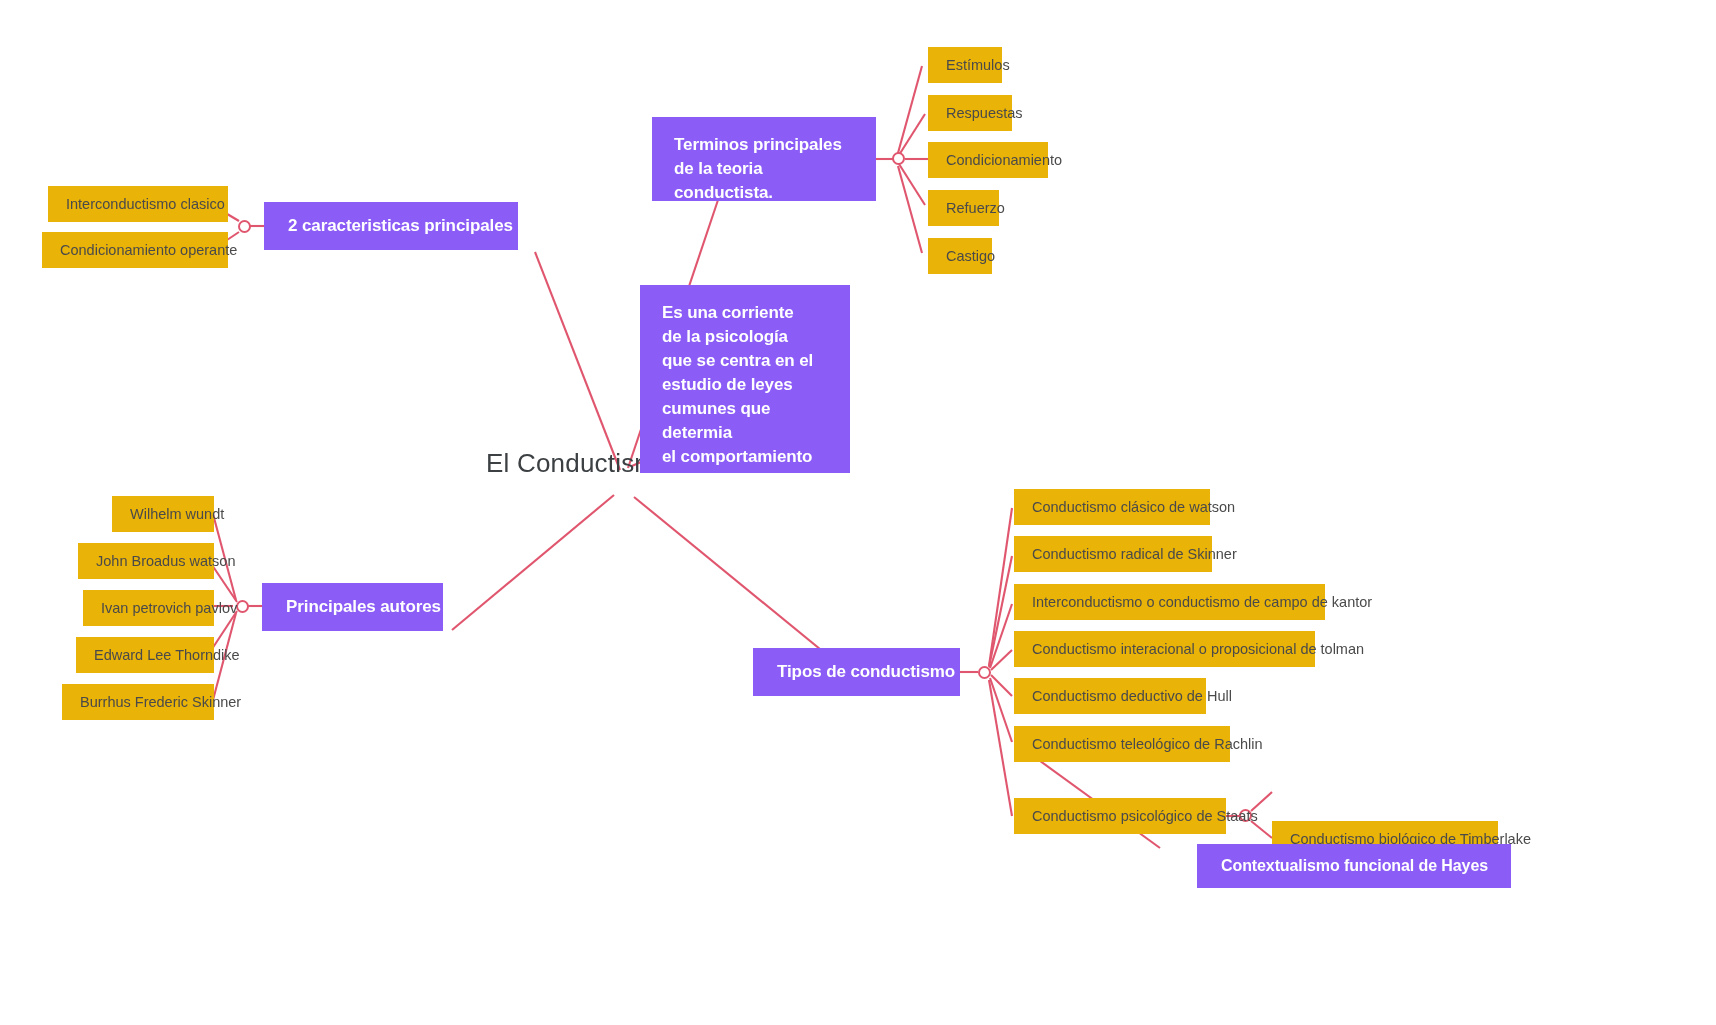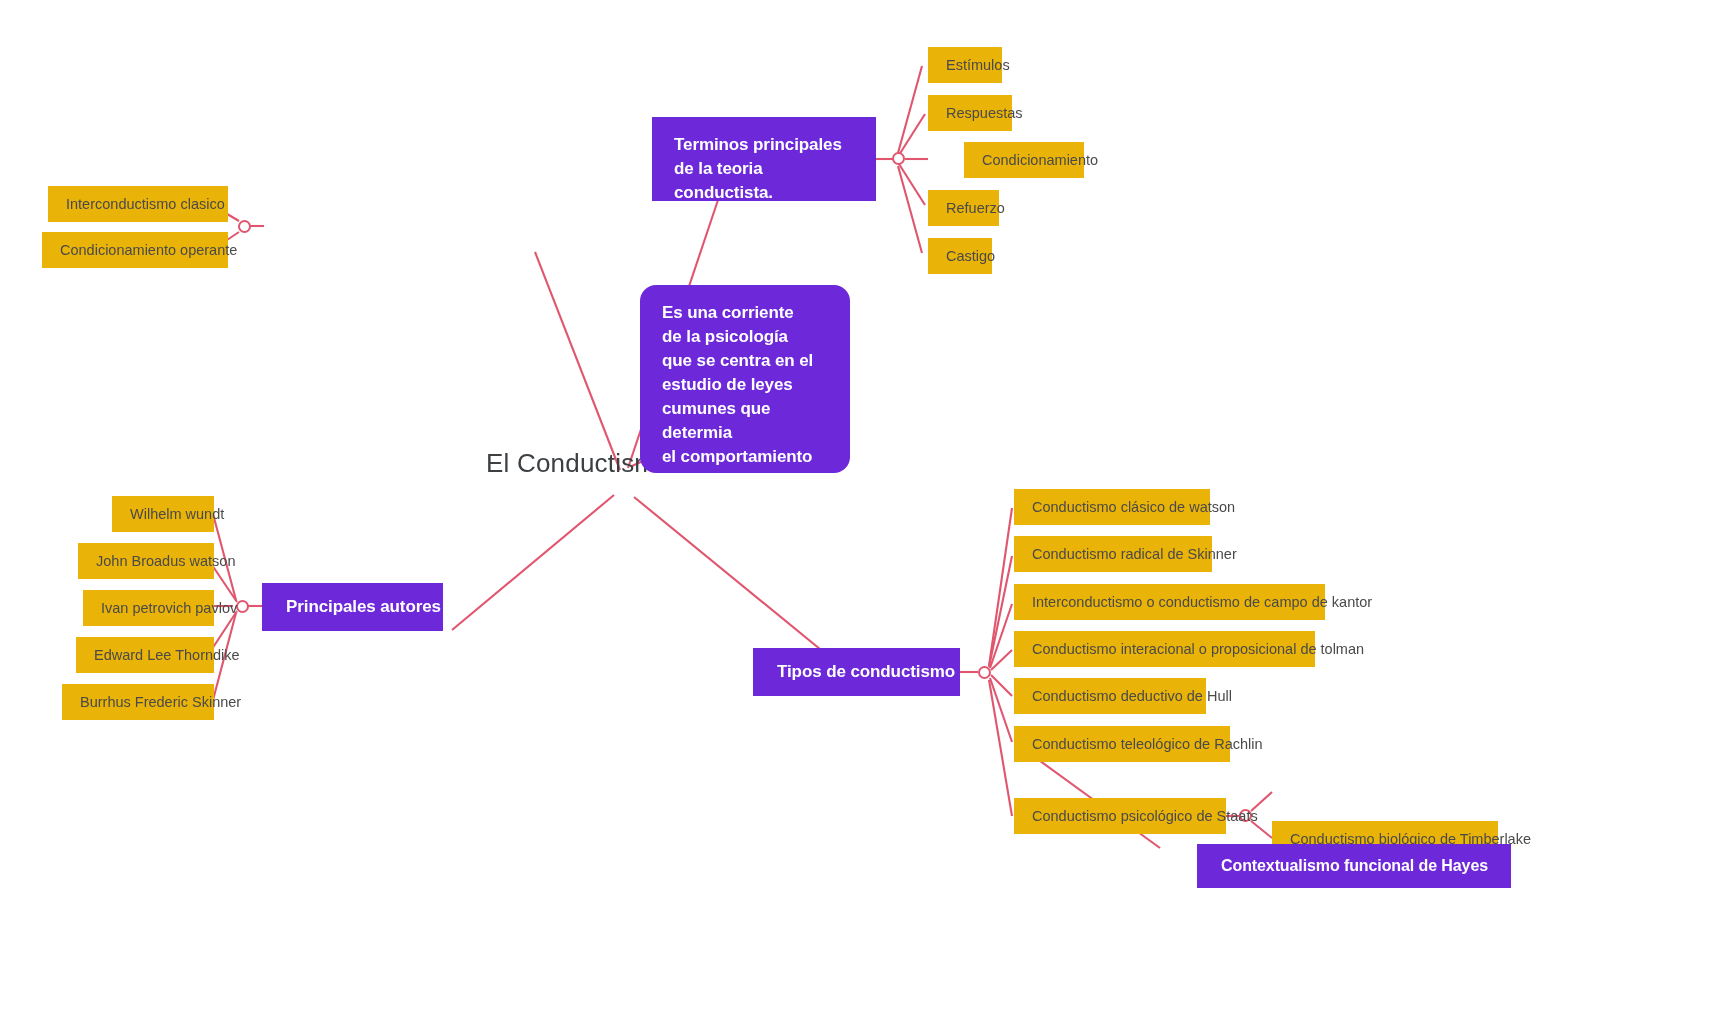--- a/index.html
+++ b/index.html
@@ -28,21 +28,21 @@
   }
   .node {
     position: absolute;
     box-sizing: border-box;
     display: flex;
     align-items: center;
     white-space: nowrap;
   }
   
   .node.main {
-    background: #6d28d9;
+    background: #8b5cf6;
     color: #ffffff;
     font-weight: bold;
     font-size: 17px;
     letter-spacing: -0.1px;
     padding: 0 24px;
   }
   .node.main.multiline {
     display: block;
     padding: 16px 22px;
     line-height: 24px;
@@ -130,34 +130,35 @@
   </svg>
 
   <div class="conn-dot" style="left:238px; top:220px;"></div>
   <div class="conn-dot" style="left:892px; top:152px;"></div>
   <div class="conn-dot" style="left:236px; top:600px;"></div>
   <div class="conn-dot" style="left:978px; top:666px;"></div>
   <div class="conn-dot" style="left:1239px; top:809px;"></div>
 
   <div class="node root" style="left:486px; top:444px; height:38px;">El Conductismo</div>
 
+  <div class="node main" style="left:264px; top:202px; width:254px; height:48px;">2 caracteristicas principales</div>
   <div class="node leaf" style="left:48px; top:186px; width:180px; height:36px;">Interconductismo clasico</div>
   <div class="node leaf" style="left:42px; top:232px; width:186px; height:36px;">Condicionamiento operante</div>
 
   <div class="node main multiline" style="left:652px; top:117px; width:224px; height:84px;">
     <div>Terminos principales</div>
     <div>de la teoria conductista.</div>
   </div>
   <div class="node leaf" style="left:928px; top:47px; width:74px; height:36px;">Estímulos</div>
   <div class="node leaf" style="left:928px; top:95px; width:84px; height:36px;">Respuestas</div>
-  <div class="node leaf" style="left:964px; top:142px; width:120px; height:36px;">Condicionamiento</div>
+  <div class="node leaf" style="left:928px; top:142px; width:120px; height:36px;">Condicionamiento</div>
   <div class="node leaf" style="left:928px; top:190px; width:71px; height:36px;">Refuerzo</div>
   <div class="node leaf" style="left:928px; top:238px; width:64px; height:36px;">Castigo</div>
 
-  <div class="node main multiline" style="left:640px; top:285px; width:210px; height:188px;border-radius:16px;">
+  <div class="node main multiline" style="left:640px; top:285px; width:210px; height:188px;">
     <div>Es una corriente</div>
     <div>de la psicología</div>
     <div>que se centra en el</div>
     <div>estudio de leyes</div>
     <div>cumunes que determia</div>
     <div>el comportamiento</div>
     <div>humano y animal.</div>
   </div>
 
   <div class="node main" style="left:262px; top:583px; width:181px; height:48px;">Principales autores</div>

